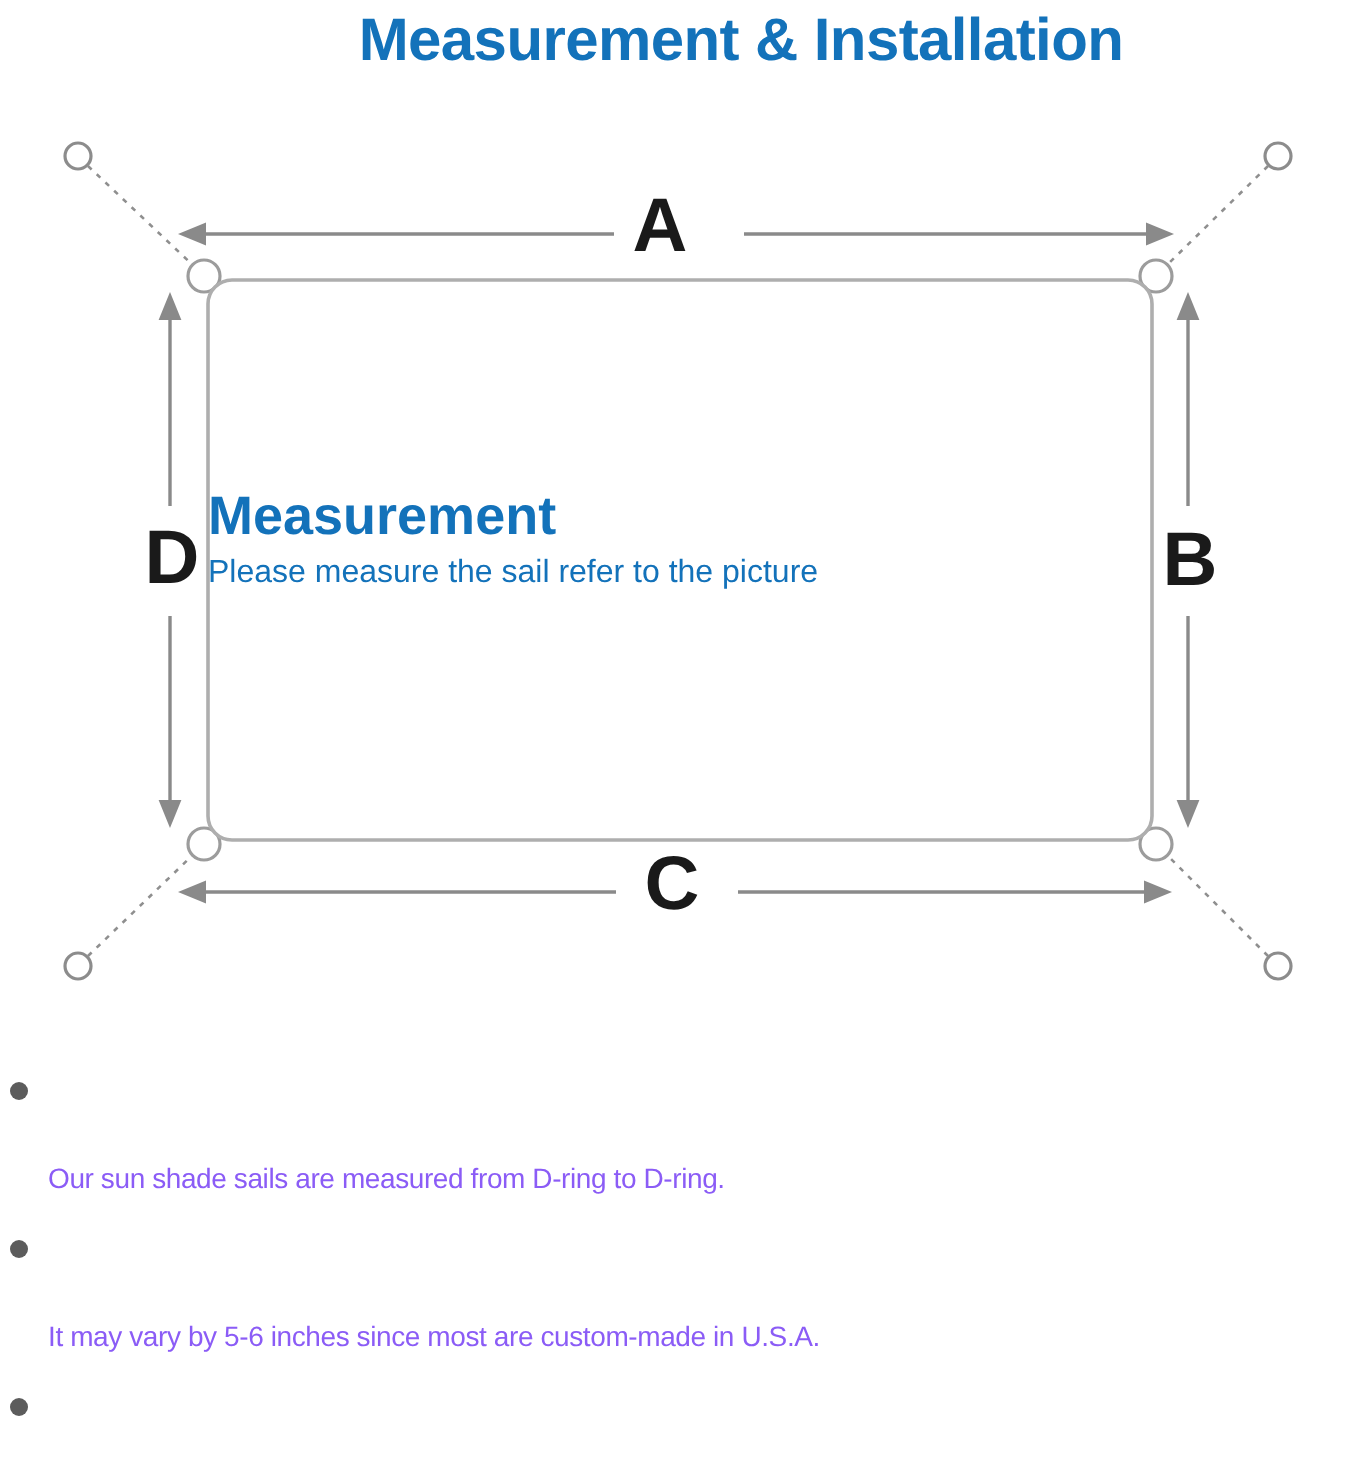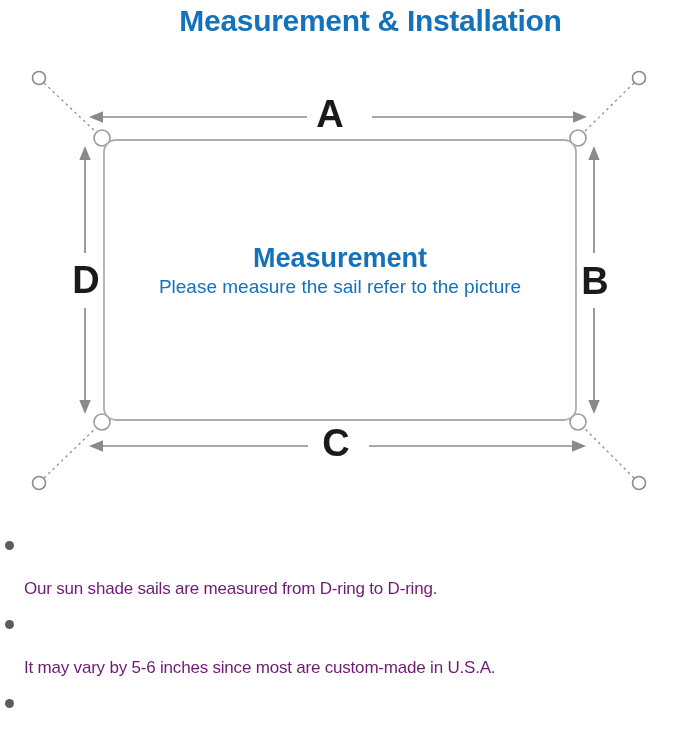--- a/index.html
+++ b/index.html
@@ -20,33 +20,33 @@
   }
   #diagram-svg { position:absolute; top:55px; left:0; }
   .dim-label {
     position:absolute;
     transform:translate(-50%,-50%);
     font-size:38px; font-weight:bold;
     color:#1a1a1a;
   }
   .center-text {
     position:absolute; left:104px; top:243px; width:472px;
-    text-align:center; color:#1372ba;
+    text-align:left; color:#1372ba;
   }
   .center-heading { font-size:27px; font-weight:bold; line-height:31px; }
-  .center-subtitle { font-size:19px; line-height:20px; margin-top:3px; }
+  .center-subtitle { font-size:16px; line-height:20px; margin-top:3px; }
   .notes {
     position:absolute; top:534px; left:0; width:672px;
     display:flex; flex-direction:column; gap:13px;
   }
   .note {
     position:relative;
     padding-left:24px;
-    font-size:17px; line-height:22px; letter-spacing:-0.2px;
-    color:#701a75;
+    font-size:14px; line-height:22px; letter-spacing:-0.2px;
+    color:#8b5cf6;
     white-space:pre-line;
   }
   .note .dot {
     position:absolute; left:5px; top:7px;
     width:9px; height:9px; border-radius:50%;
     background:#5c5c5c;
   }
 </style>
 </head>
 <body>

